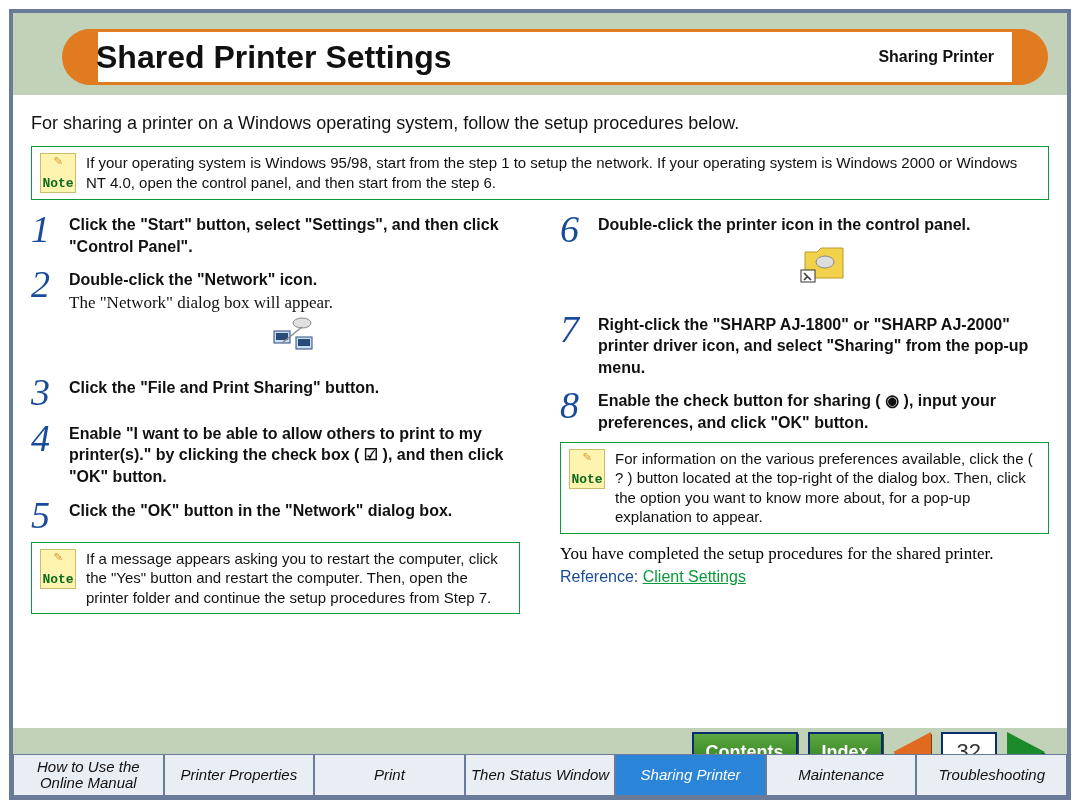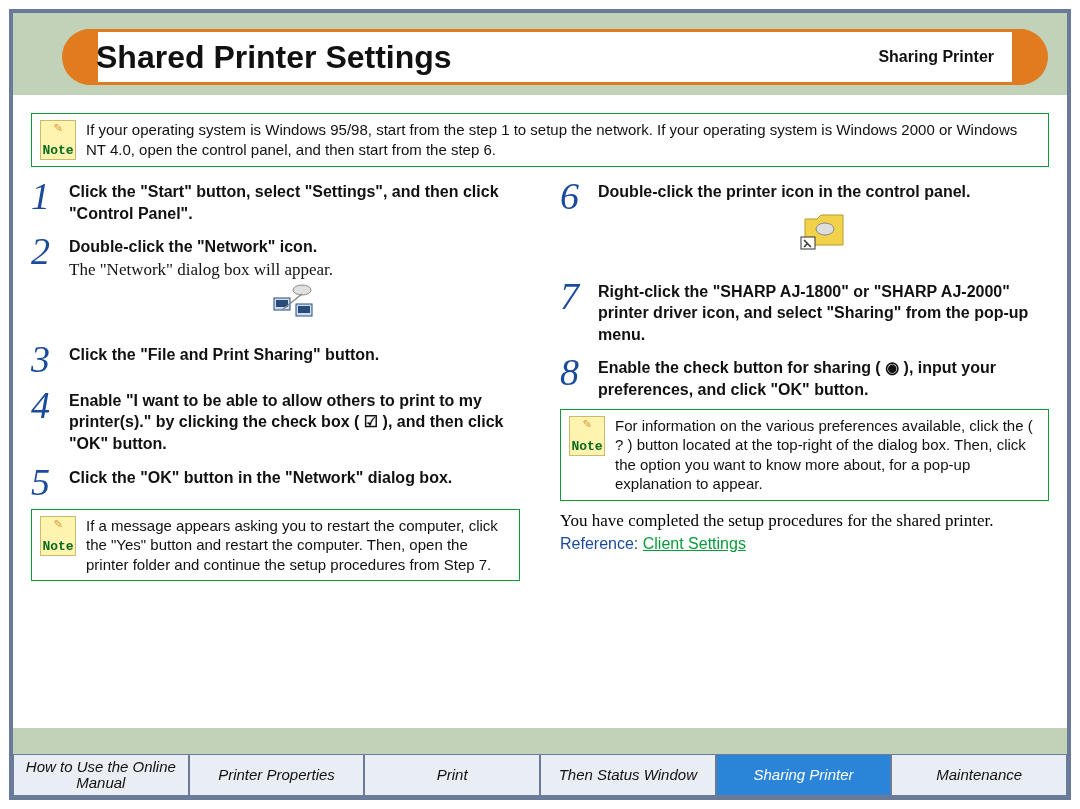--- a/index.html
+++ b/index.html
@@ -270,20 +270,21 @@
     <div class="header-area">
       <div class="title-bar">
         <div class="title-cap"></div>
         <div class="title-cap-right"></div>
         <div class="title-text">Shared Printer Settings</div>
         <div class="title-sub">Sharing Printer</div>
       </div>
     </div>
 
     <div class="content-area">
+      <p class="intro-text">For sharing a printer on a Windows operating system, follow the setup procedures below.</p>
 
       <div class="note-box">
         <div class="note-icon">
             <span>Note</span>
           </div>
         <div class="note-text">If your operating system is Windows 95/98, start from the step 1 to setup the network. If your operating system is Windows 2000 or Windows NT 4.0, open the control panel, and then start from the step 6.</div>
       </div>
 
       <div class="columns">
 
@@ -385,24 +386,32 @@
 
           <div class="reference">
             <span class="reference-label">Reference:</span>
             <span class="reference-link">Client Settings</span>
           </div>
         </div>
       </div>
     </div>
 
     <div class="nav-footer">
+      <div class="nav-controls">
+        <div class="nav-btn">Contents</div>
+        <div class="nav-btn">Index</div>
+        <div class="arrow-btn arrow-left"></div>
+        <div class="nav-page">32</div>
+        <div class="arrow-btn arrow-right"></div>
+      </div>
       <div class="bottom-tabs" id="tabs-row">
           <div class="tab">How to Use the Online Manual</div>
           <div class="tab">Printer Properties</div>
           <div class="tab">Print</div>
           <div class="tab">Then Status Window</div>
           <div class="tab active">Sharing Printer</div>
           <div class="tab">Maintenance</div>
+          <div class="tab">Troubleshooting</div>
         </div>
     </div>
 
   </div>
 </div>
 
 </body></html>

